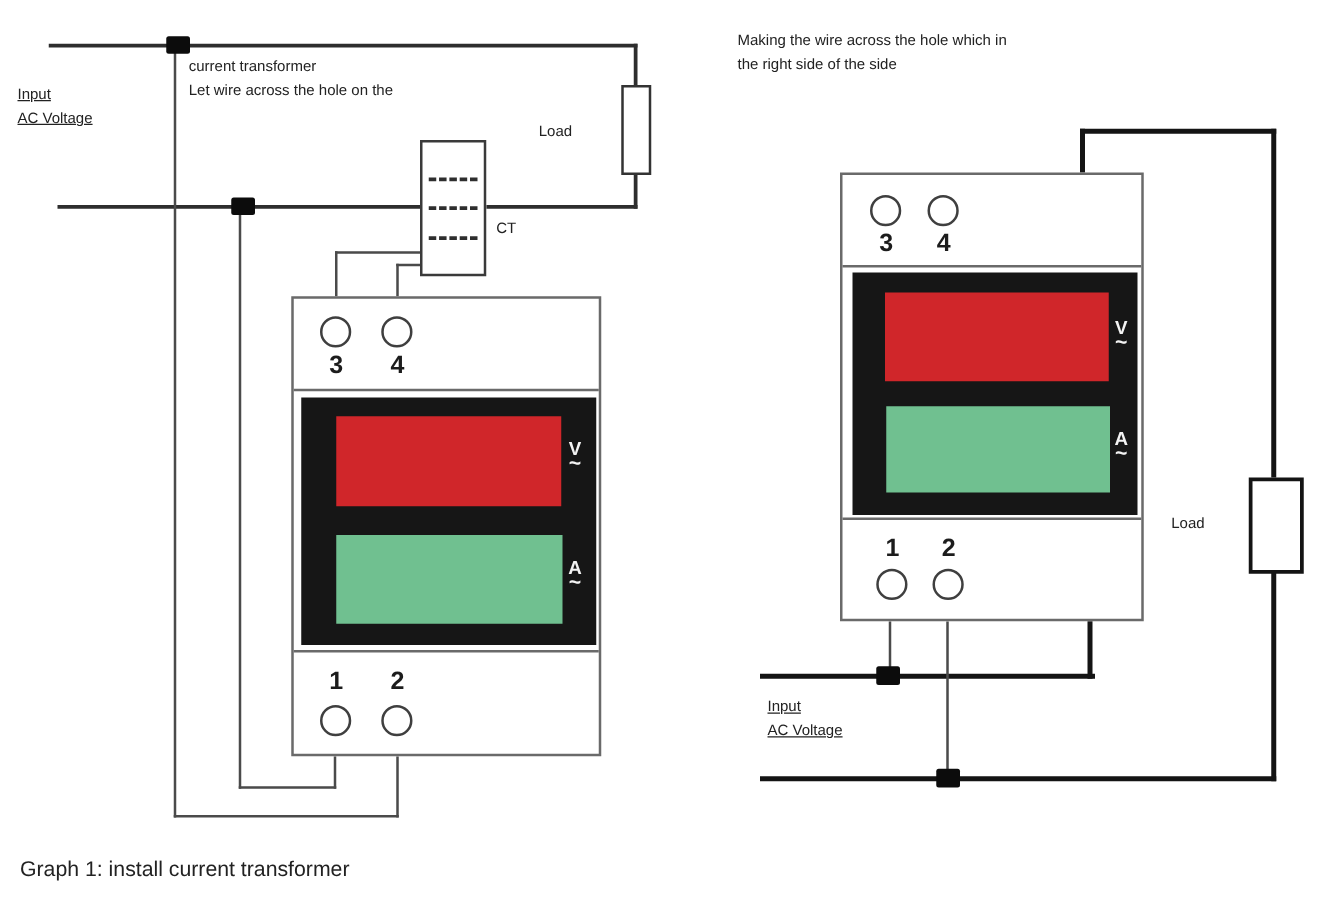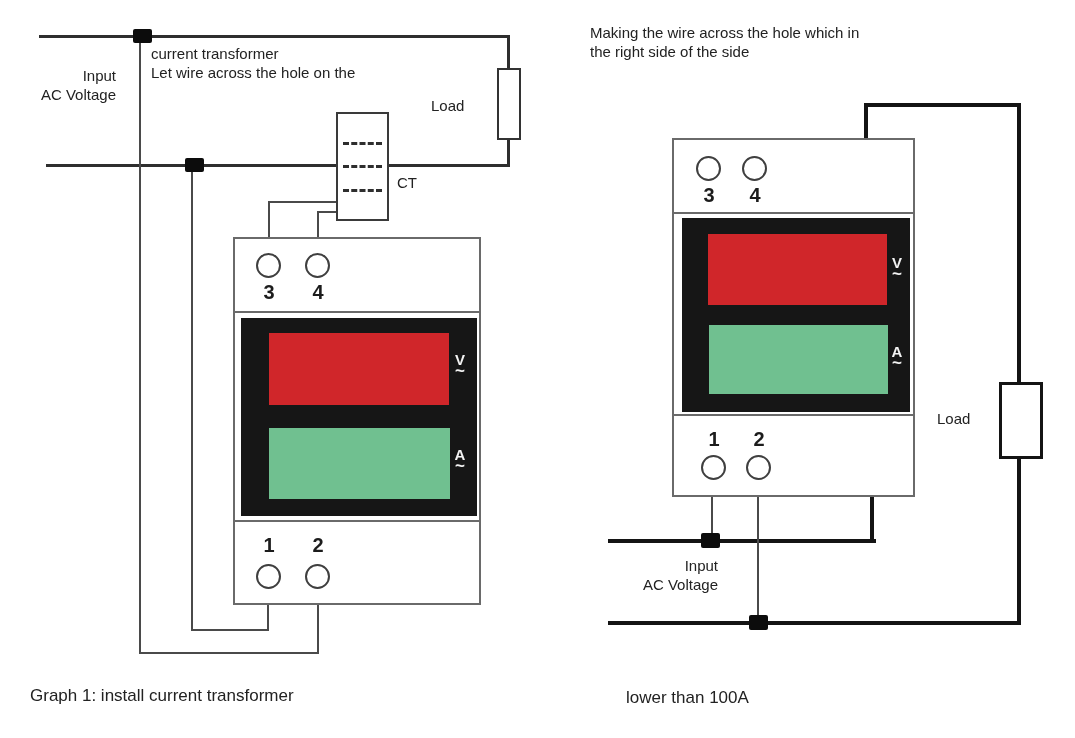--- a/index.html
+++ b/index.html
@@ -5,23 +5,23 @@
   html,body{margin:0;padding:0;background:#fff;}
   .stage{position:relative;width:1075px;height:738px;background:#ffffff;
          font-family:"Liberation Sans",sans-serif;color:#1f1f1f;overflow:hidden;}
   .abs{position:absolute;}
   
   .hw{position:absolute;background:#2e2e2e;}          
   .gw{position:absolute;background:#4a4a4a;}          
   .tk{position:absolute;background:#141414;}          
   .jct{position:absolute;background:#0c0c0c;border-radius:2px;}
   
-  .lbl{position:absolute;font-size:15px;line-height:19px;white-space:nowrap;color:#222;}
+  .lbl{position:absolute;font-size:12px;line-height:19px;white-space:nowrap;color:#222;}
   .cap{position:absolute;font-size:17px;line-height:20px;white-space:nowrap;color:#222;}
-  .ctr{text-align:right;white-space:normal;}
+  .ctr{text-align:left;white-space:normal;text-decoration:underline;}
   
   .meter{position:absolute;background:#fff;border:2px solid #6a6a6a;box-sizing:border-box;}
   .mdiv{position:absolute;left:0;right:0;height:2px;background:#6a6a6a;}
   .tc{position:absolute;width:25px;height:25px;border:2px solid #3f3f3f;border-radius:50%;
       background:#fff;box-sizing:border-box;}
   .tn{position:absolute;width:20px;text-align:center;font-size:20px;font-weight:700;color:#1c1c1c;line-height:24px;}
   .disp{position:absolute;background:#161616;}
   .scr{position:absolute;}
   .scr.red{background:#d0262a;}
   .scr.grn{background:#70c090;}
@@ -101,21 +101,21 @@
           <span>A</span>
           <span class="wv">~</span>
         </div>
       </div>
       <div class="tn" style="left:24px;top:294px;">1</div>
       <div class="tn" style="left:73px;top:294px;">2</div>
       <div class="tc" style="left:21px;top:325px;"></div>
       <div class="tc" style="left:70px;top:325px;"></div>
     </div>
 
-    <div class="cap" style="left:30px;top:686px;">Graph 1: install current transformer</div>
+    <div class="cap" style="left:16px;top:686px;">Graph 1: install current transformer</div>
   </div>
 
   <div class="abs" style="left:540px;top:0;width:535px;height:738px;">
 
     <div class="lbl" style="left:50px;top:23px;">
       <div>Making the wire across the hole which in</div>
       <div>the right side of the side</div>
     </div>
 
     <div class="tk" style="left:324px;top:103px;width:4px;height:37px;"></div>
@@ -161,17 +161,16 @@
       <div class="tc" style="left:27px;top:315px;"></div>
       <div class="tc" style="left:72px;top:315px;"></div>
     </div>
 
     <div class="lbl ctr" style="left:74px;top:556px;width:104px;">
       <div>Input</div>
       <div>AC Voltage</div>
     </div>
 
     <div class="cap" style="left:16px;top:688px;">
-      <div style="padding-left:70px;">lower than 100A</div>
     </div>
   </div>
 
 </div>
 
 </body></html>

